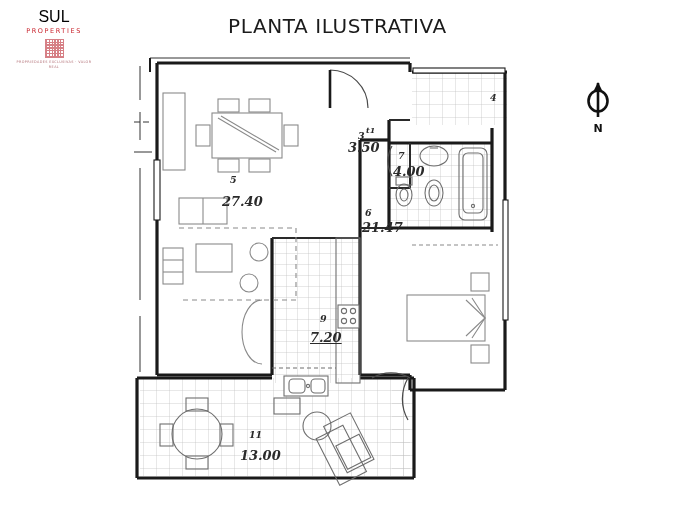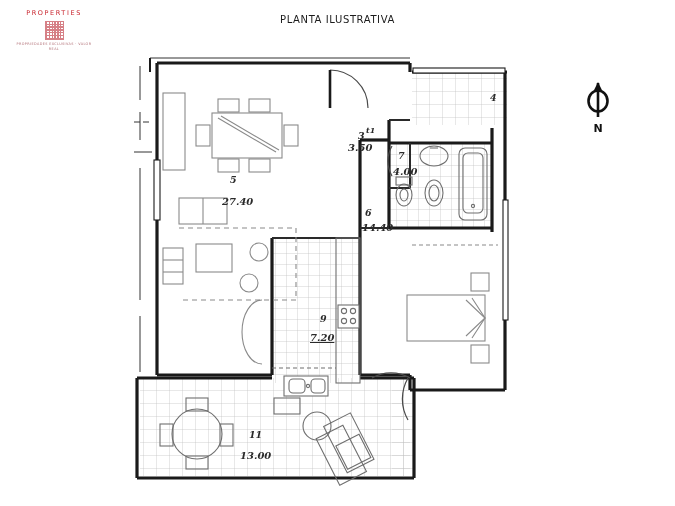--- a/index.html
+++ b/index.html
@@ -52,21 +52,21 @@
     line-height: 5px;
   }
 
   
   #plan-title {
     position: absolute;
     left: 0;
     top: 14px;
     width: 675px;
     text-align: center;
-    font-size: 10px;
+    font-size: 20px;
     letter-spacing: .6px;
     color: #1b1b1b;
     font-family: "DejaVu Sans", sans-serif;
   }
 
   
   #compass {
     position: absolute;
     left: 578px;
     top: 80px;
@@ -94,27 +94,28 @@
   .room-label {
     position: absolute;
     font-family: "DejaVu Serif", serif;
     font-style: italic;
     font-weight: bold;
     color: #2a2a2a;
     white-space: nowrap;
     text-align: center;
   }
   .room-num { font-size: 9.5px; line-height: 11px; }
-  .room-area { font-size: 10px; line-height: 12px; }
+  .room-area { font-size: 13px; line-height: 12px; }
   .tag-small { font-size: 8px; line-height: 10px; }
 </style>
 </head>
 <body>
 
 <div id="brand-logo">
+  <div>SUL</div>
   <div id="brand-sub">PROPERTIES</div>
   <div id="brand-qr"></div>
   <div id="brand-tagline">PROPRIEDADES EXCLUSIVAS · VALOR REAL</div>
 </div>
 
 <div id="plan-title">PLANTA ILUSTRATIVA</div>
 
 <div id="compass">
   <svg width="40" height="40" viewBox="0 0 40 40">
     <ellipse cx="20" cy="21" rx="9.5" ry="10.5" fill="none" stroke="#111" stroke-width="2.6"></ellipse>
@@ -327,21 +328,21 @@
 
 <div class="room-label room-num" style="left:490px; top:92px;">4</div>
 
 <div class="room-label room-num" style="left:358px; top:130px;">3</div>
 <div class="room-label room-area" style="left:348px; top:142px;">3.50</div>
 
 <div class="room-label room-num" style="left:398px; top:150px;">7</div>
 <div class="room-label room-area" style="left:393px; top:166px;">4.00</div>
 
 <div class="room-label room-num" style="left:365px; top:207px;">6</div>
-<div class="room-label room-area" style="left:362px; top:222px;">14.40</div>
+<div class="room-label room-area" style="left:362px; top:222px;">21.47</div>
 
 <div class="room-label room-num" style="left:230px; top:174px;">5</div>
 <div class="room-label room-area" style="left:222px; top:196px;">27.40</div>
 
 <div class="room-label room-num" style="left:320px; top:313px;">9</div>
 <div class="room-label room-area" style="left:310px; top:332px;text-decoration:underline;">7.20</div>
 
 <div class="room-label room-num" style="left:249px; top:429px;">11</div>
 <div class="room-label room-area" style="left:240px; top:450px;">13.00</div>
 

